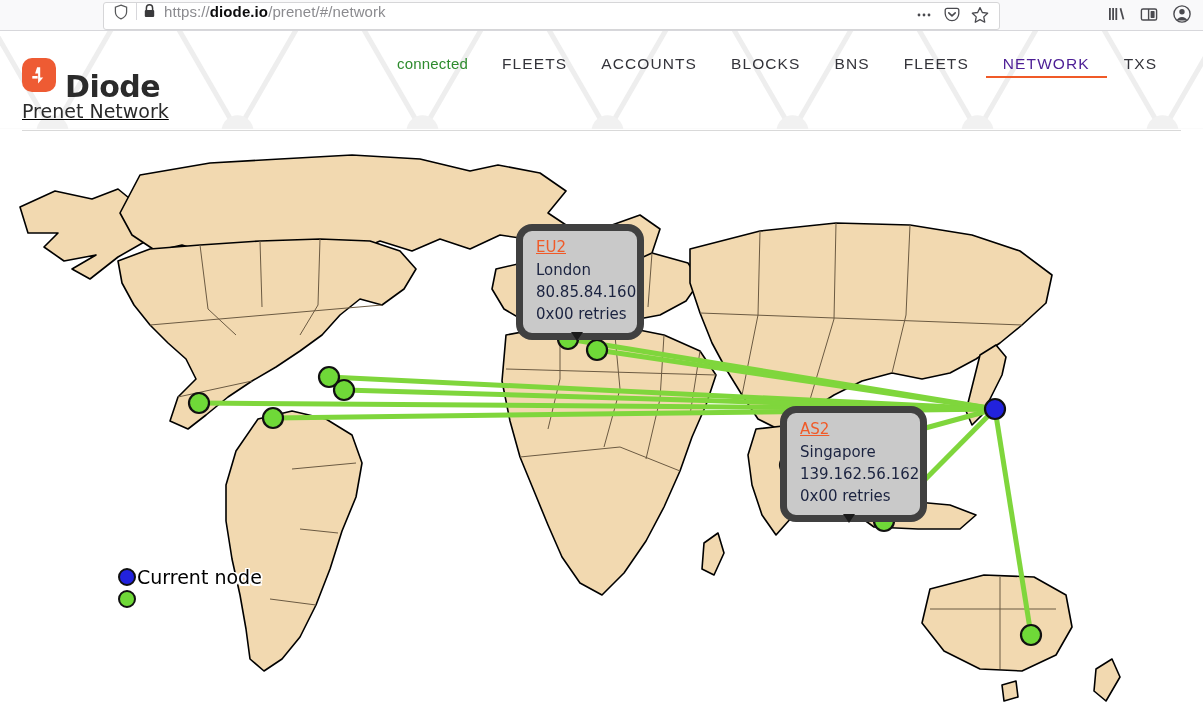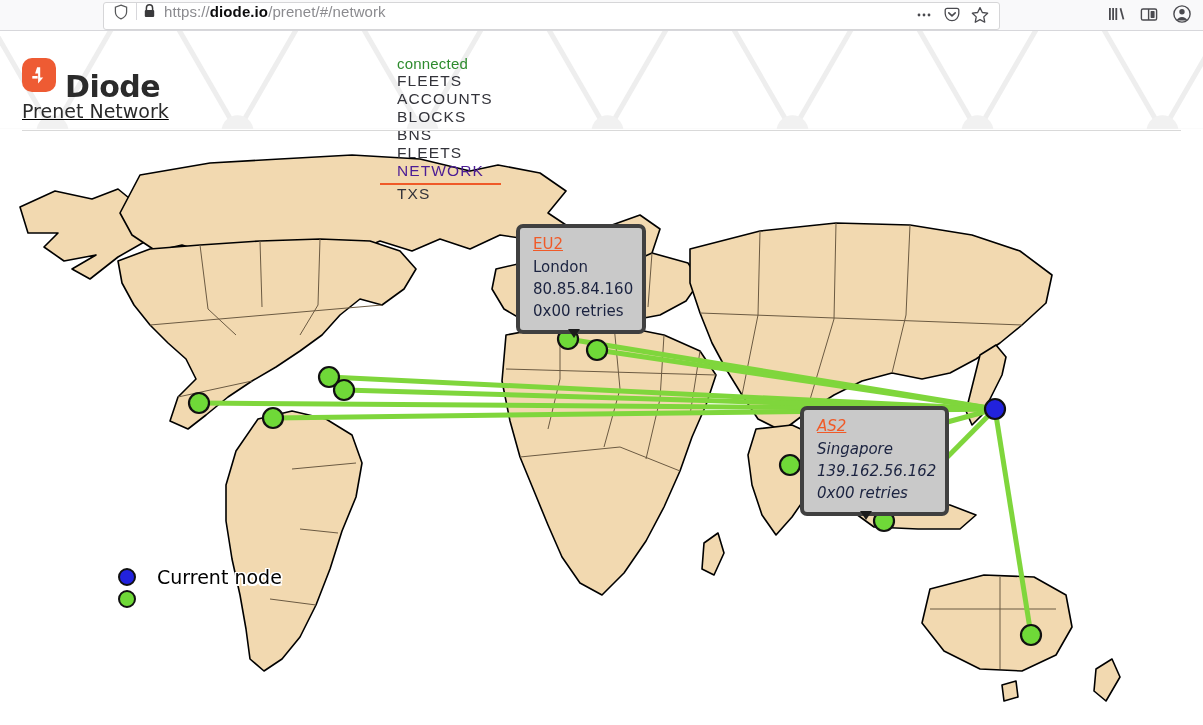--- a/index.html
+++ b/index.html
@@ -65,21 +65,21 @@
     width: 34px; height: 34px; border-radius: 10px;
     background: #ee5b33;
     display: flex; align-items: center; justify-content: center;
   }
   .brand-name {
     font-size: 30px; color: #2b2b2b; letter-spacing: -0.5px;
     font-family: "DejaVu Sans", sans-serif; font-weight: 700; margin-top: 24px;
   }
   .nav {
     position: absolute; left: 380px; top: 24px;
-    display: flex; align-items: baseline; gap: 0; flex-direction: column;
+    display: flex; align-items: baseline; gap: 0;
   }
   .nav a {
     font-size: 15.5px; color: #33333a; text-decoration: none;
     letter-spacing: 1.1px; padding: 0 17px; white-space: nowrap;
   }
   .nav a.status { color: #2e8b2e; letter-spacing: 0.2px; font-size: 15px; }
   .nav a.active {
     color: #4c1d95;
     border-bottom: 2px solid #f05a28;
     padding-bottom: 3px;
@@ -98,61 +98,61 @@
     width: 1203px; height: 627px;
     overflow: hidden;
     background: #ffffff;
   }
   .map-svg { position: absolute; top: 0; left: 0; }
 
   .legend {
     position: absolute; left: 118px; top: 437px;
     z-index: 30;
   }
-  .legend-row { display: flex; align-items: center; height: 22px; gap: 20px; }
+  .legend-row { display: flex; align-items: center; height: 22px; }
   .legend-dot {
     width: 18px; height: 18px; border-radius: 50%;
     border: 2px solid #111; flex: none; margin-right: 1px;
   }
   .legend-label {
     font-size: 19px; color: #000;
     font-family: "DejaVu Sans", sans-serif;
     -webkit-text-stroke: 0px;
     text-shadow:
       -1.5px -1.5px 0 #fff, 1.5px -1.5px 0 #fff,
       -1.5px 1.5px 0 #fff, 1.5px 1.5px 0 #fff,
       0 -1.5px 0 #fff, 0 1.5px 0 #fff,
       -1.5px 0 0 #fff, 1.5px 0 0 #fff;
     white-space: nowrap;
   }
 
   
   .tip {
     position: absolute; z-index: 40;
     background: #c9c9c9;
-    border: 4px solid #404040;
-    border-radius: 7px;
-    padding: 7px 9px 8px 13px;
+    border: 7px solid #404040;
+    border-radius: 16px;
+    padding: 7px 1px 8px 13px;
     font-family: "DejaVu Sans", sans-serif;
   }
   .tip-title {
     font-size: 15px; color: #f05a28;
     text-decoration: underline;
     margin-bottom: 3px;
   }
   .tip-line { font-size: 15px; color: #1b2340; line-height: 1.47; white-space: nowrap; }
   .tip-arrow {
     position: absolute; bottom: -8px; left: 48px;
     width: 0; height: 0;
     border-left: 6px solid transparent;
     border-right: 6px solid transparent;
     border-top: 9px solid #1b1b1b;
   }
   #tip-eu2 { left: 516px; top: 95px; }
-  #tip-as2 { left: 800px; top: 277px; font-style: italic; }
+  #tip-as2 { left: 780px; top: 277px; }
   #tip-as2 .tip-arrow { left: 56px; }
 </style>
 </head>
 <body>
 
 <div class="browser-bar">
   <div class="urlbar">
     <span class="shield-icon">
       <svg width="18" height="18" viewBox="0 0 18 18">
         <path d="M9 2.2 L14.6 4.1 V9 c0 3.3 -2.4 5.6 -5.6 6.9 C5.8 14.6 3.4 12.3 3.4 9 V4.1 Z" fill="none" stroke="#58595b" stroke-width="1.25"></path>

